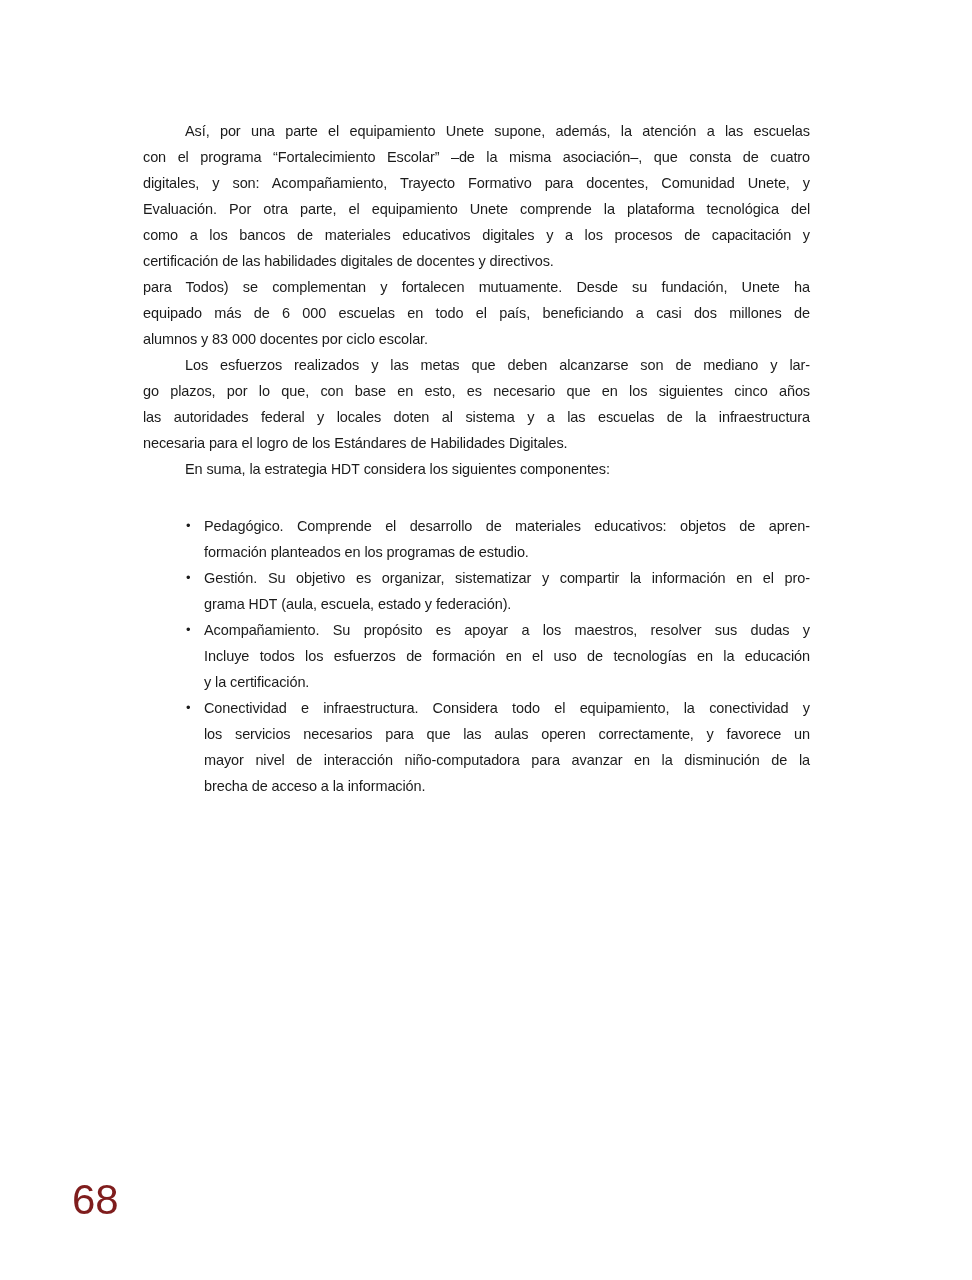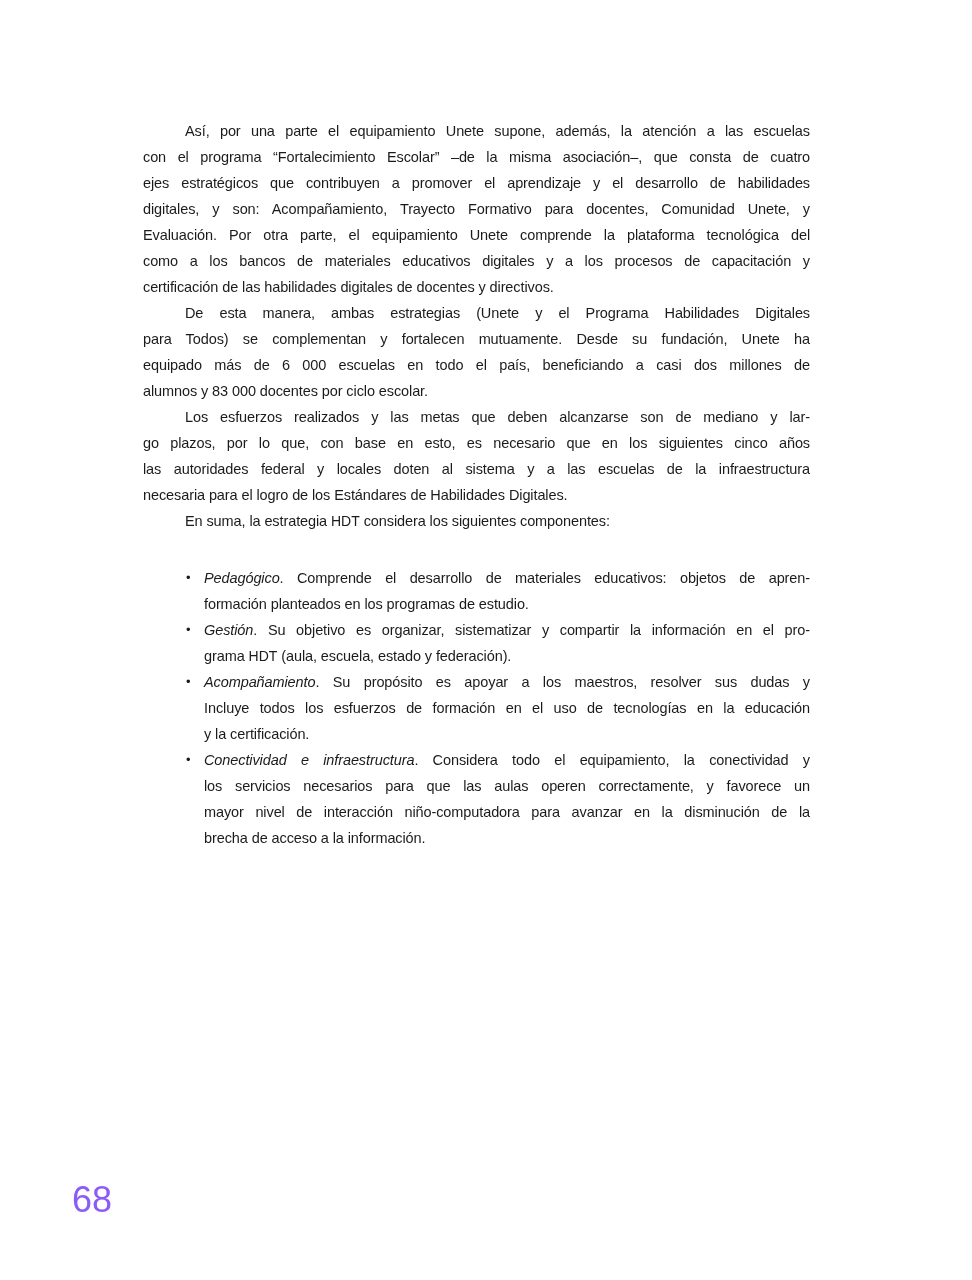--- a/index.html
+++ b/index.html
@@ -28,47 +28,45 @@
   .line.just { text-align: justify; text-align-last: justify; }
   .line.indent { padding-left: 42px; }
   .bullet-item { position: relative; padding-left: 61px; }
   .bullet-item .marker {
     position: absolute;
     left: 43px; top: 0;
     font-size: 13px;
     line-height: 26px;
   }
   .spacer { height: 31px; }
-  .it { font-style: italic; }
+  .it { }
   .sc { font-size: 14px; letter-spacing: 0; }
   .page-number {
     position: absolute;
     left: 72px; top: 1182px;
-    font-size: 36px;
+    font-size: 42px;
     line-height: 36px;
-    color: #8b5cf6;
+    color: #7f1d1d;
     letter-spacing: 0;
   }
 </style>
 </head>
 <body>
 
 <div class="page">
   <div class="text-column">
       <div class="paragraph">
         <div class="line just indent">Así, por una parte el equipamiento Unete supone, además, la atención a las escuelas</div>
         <div class="line just">con el programa “Fortalecimiento Escolar” –de la misma asociación–, que consta de cuatro</div>
-        <div class="line just">ejes estratégicos que contribuyen a promover el aprendizaje y el desarrollo de habilidades</div>
         <div class="line just">digitales, y son: Acompañamiento, Trayecto Formativo para docentes, Comunidad Unete, y</div>
         <div class="line just">Evaluación. Por otra parte, el equipamiento Unete comprende la plataforma tecnológica del</div>
         <div class="line just">como a los bancos de materiales educativos digitales y a los procesos de capacitación y</div>
         <div class="line">certificación de las habilidades digitales de docentes y directivos.</div>
       </div>
       <div class="paragraph">
-        <div class="line just indent">De esta manera, ambas estrategias (Unete y el Programa Habilidades Digitales</div>
         <div class="line just">para Todos) se complementan y fortalecen mutuamente. Desde su fundación, Unete ha</div>
         <div class="line just">equipado más de 6 000 escuelas en todo el país, beneficiando a casi dos millones de</div>
         <div class="line">alumnos y 83 000 docentes por ciclo escolar.</div>
       </div>
       <div class="paragraph">
         <div class="line just indent">Los esfuerzos realizados y las metas que deben alcanzarse son de mediano y lar-</div>
         <div class="line just">go plazos, por lo que, con base en esto, es necesario que en los siguientes cinco años</div>
         <div class="line just">las autoridades federal y locales doten al sistema y a las escuelas de la infraestructura</div>
         <div class="line">necesaria para el logro de los Estándares de Habilidades Digitales.</div>
       </div>

